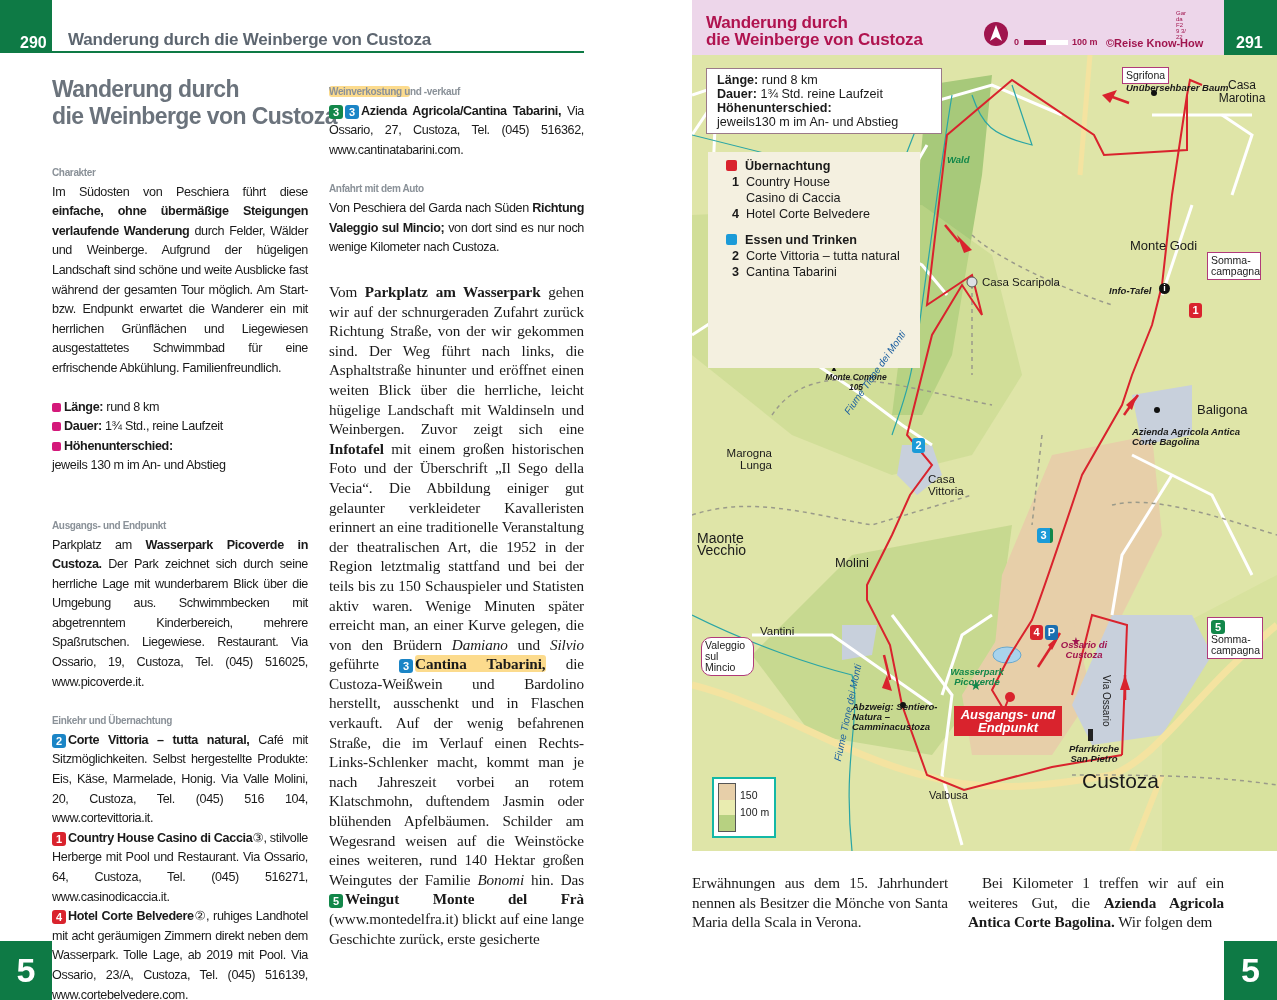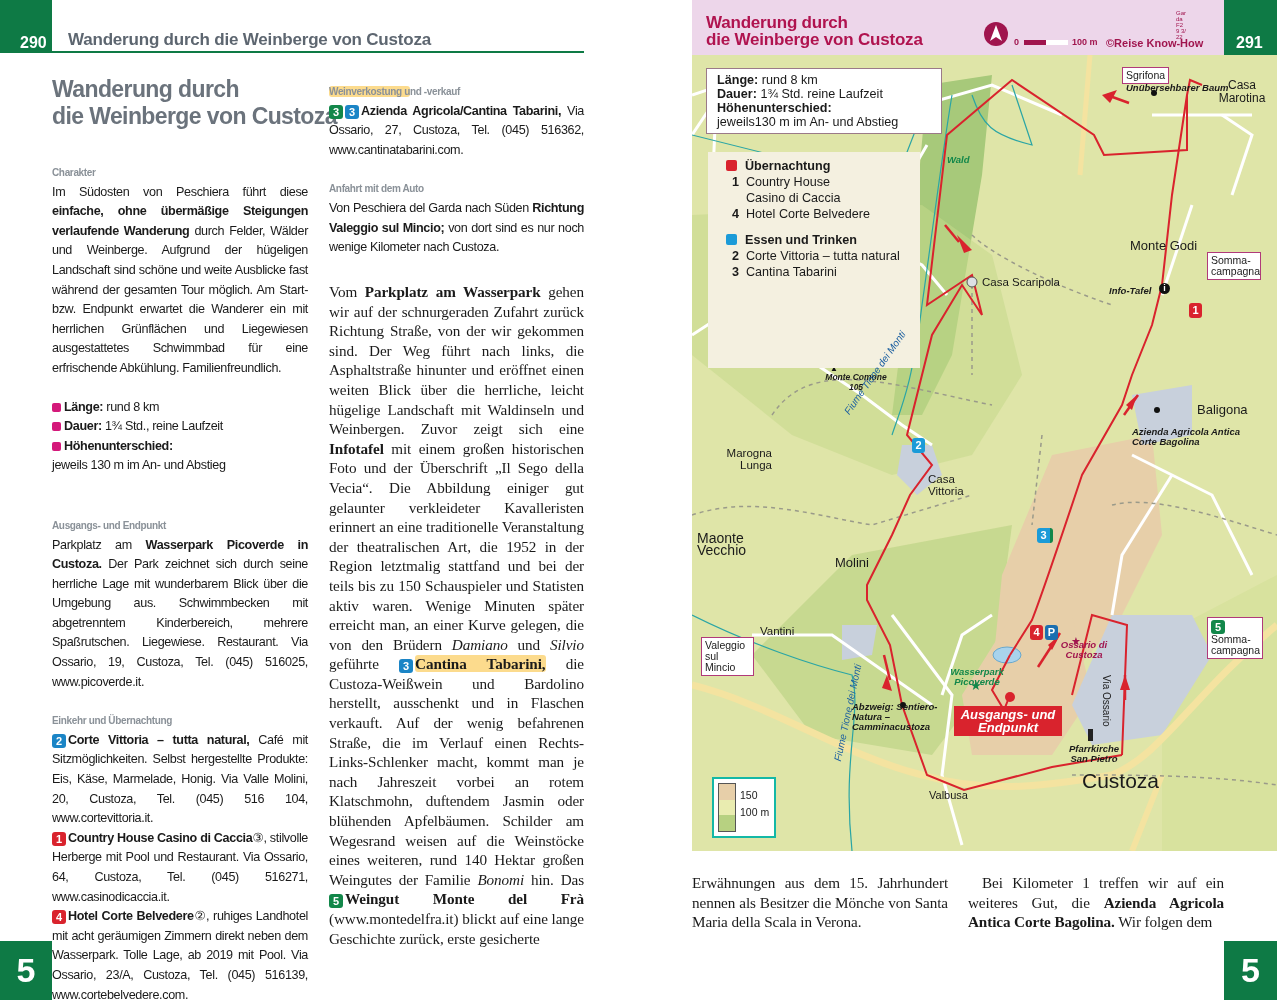--- a/index.html
+++ b/index.html
@@ -228,21 +228,21 @@
   <span style="position:absolute;left:467px;top:228px;width:11px;height:11px;border-radius:50%;background:#111;color:#fff;font-size:9px;line-height:11px;text-align:center;font-weight:bold;">i</span>
   <span class="lbl-bi" style="left:128px;top:317px;width:72px;white-space:normal;text-align:center;font-size:8.5px;">Monte Comone 105</span>
   <span class="lbl" style="left:150px;top:355px;font-size:10px;font-style:italic;color:#1b5fa0;transform:rotate(-55deg);transform-origin:left top;">Fiume Tione dei Monti</span>
   <span class="lbl" style="left:25px;top:392px;width:55px;white-space:normal;font-size:11.5px;line-height:12px;text-align:right;">Marogna Lunga</span>
   <span class="lbl" style="left:236px;top:418px;width:45px;white-space:normal;font-size:11.5px;line-height:12px;">Casa Vittoria</span>
   <span class="lbl" style="left:505px;top:347px;font-size:13px;">Baligona</span>
   <span class="lbl-bi" style="left:440px;top:372px;width:120px;white-space:normal;">Azienda Agricola Antica Corte Bagolina</span>
   <span class="lbl" style="left:5px;top:477px;width:50px;white-space:normal;font-size:14px;line-height:12px;">Maonte Vecchio</span>
   <span class="lbl" style="left:143px;top:500px;font-size:13px;">Molini</span>
   <span class="lbl" style="left:68px;top:570px;font-size:11.5px;">Vantini</span>
-  <span class="callout" style="left:9px;top:582px;width:45px;white-space:normal;">Valeggio sul Mincio</span>
+  <span class="callout" style="left:9px;top:582px;width:45px;white-space:normal;border-radius:10px;">Valeggio sul Mincio</span>
   <span class="lbl" style="left:140px;top:705px;font-size:10px;font-style:italic;color:#1b5fa0;transform:rotate(-78deg);transform-origin:left top;">Fiume Tione dei Monti</span>
   <span class="lbl-bi" style="left:160px;top:647px;width:100px;white-space:normal;">Abzweig: Sentiero-Natura – Camminacustoza</span>
   <span class="lbl-bi" style="left:255px;top:612px;width:60px;white-space:normal;text-align:center;color:#12874a;">Wasserpark Picoverde</span>
   <span class="lbl-bi" style="left:368px;top:585px;width:48px;white-space:normal;text-align:center;color:#a0154e;">Ossario di Custoza</span>
   <span class="lbl" style="left:420px;top:620px;font-size:10px;transform:rotate(90deg);transform-origin:left top;">Via Ossario</span>
   <div class="start">Ausgangs- und Endpunkt</div>
   <span class="lbl-bi" style="left:372px;top:689px;width:60px;white-space:normal;text-align:center;">Pfarrkirche San Pietro</span>
   <span class="lbl" style="left:390px;top:714px;font-size:21px;">Custoza</span>
   <span class="lbl" style="left:237px;top:734px;font-size:11px;">Valbusa</span>
   <span class="callout" style="left:515px;top:562px;width:48px;white-space:normal;">

